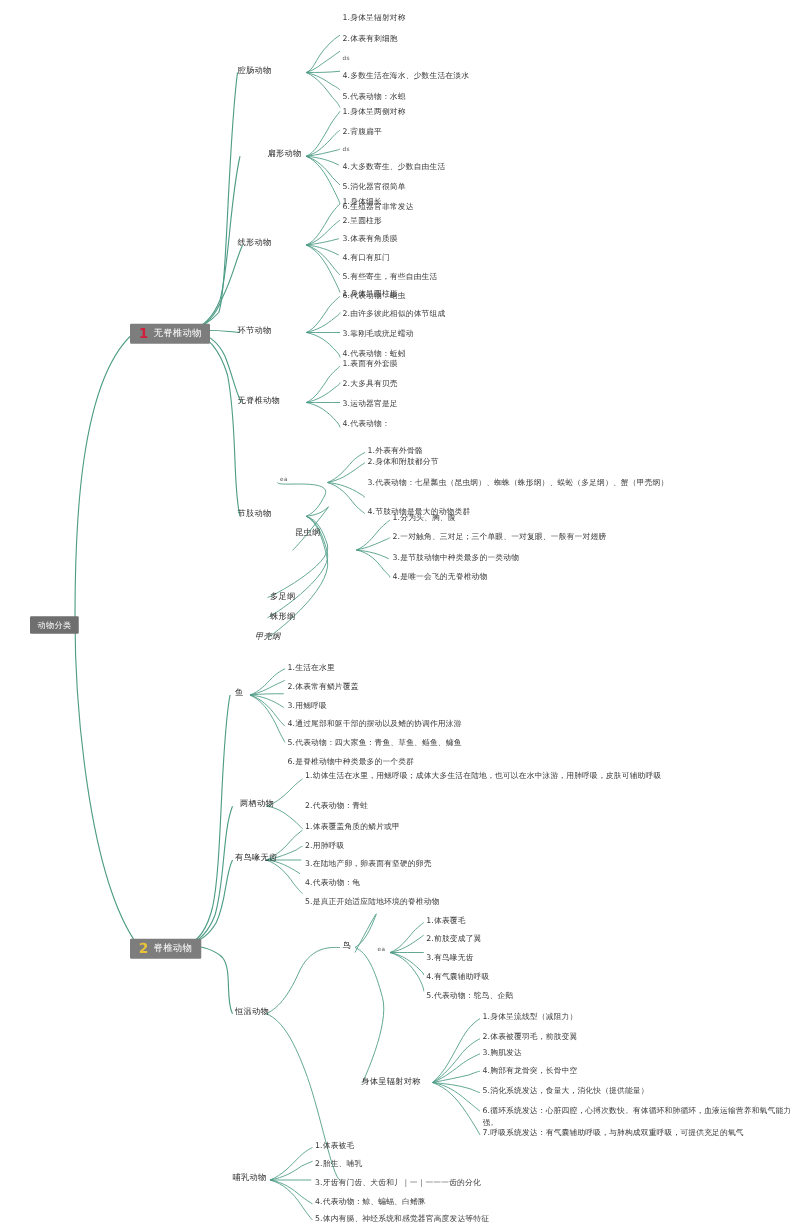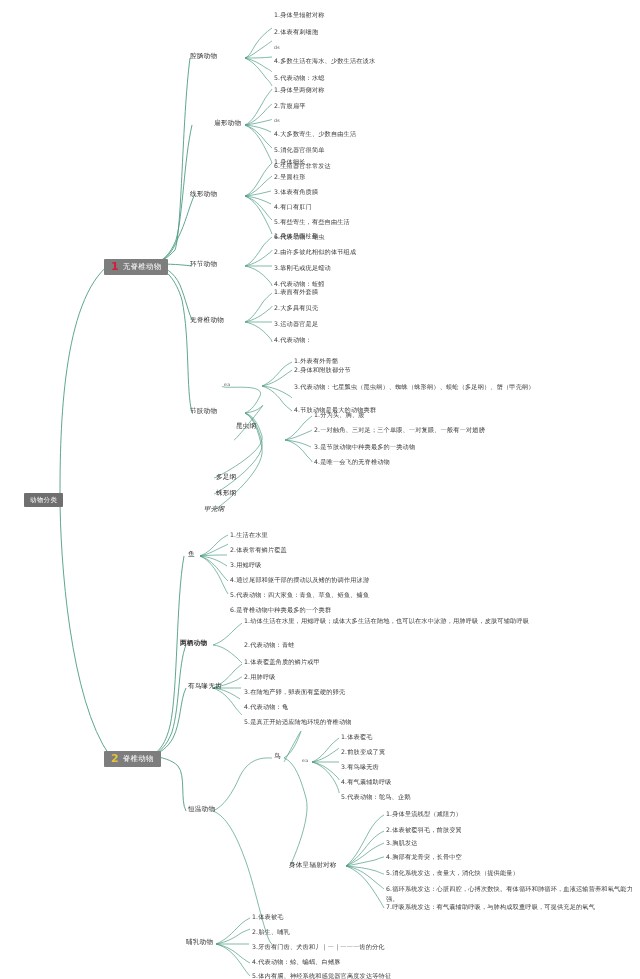--- a/index.html
+++ b/index.html
@@ -275,21 +275,21 @@
   <div class="node branch" style="left:204px; top:505px;font-style:italic;">甲壳纲</div>
 
   <div class="node branch" style="left:188px; top:550px;">鱼</div>
   <div class="node leaf" style="left:230px; top:531px;">1.生活在水里</div>
   <div class="node leaf" style="left:230px; top:546px;">2.体表常有鳞片覆盖</div>
   <div class="node leaf" style="left:230px; top:561px;">3.用鳃呼吸</div>
   <div class="node leaf" style="left:230px; top:576px;">4.通过尾部和躯干部的摆动以及鳍的协调作用泳游</div>
   <div class="node leaf" style="left:230px; top:591px;">5.代表动物：四大家鱼：青鱼、草鱼、鲢鱼、鳙鱼</div>
   <div class="node leaf" style="left:230px; top:606px;">6.是脊椎动物中种类最多的一个类群</div>
 
-  <div class="node branch" style="left:180px; top:639px;font-weight:bold;">两栖动物</div>
+  <div class="node branch" style="left:192px; top:639px;">两栖动物</div>
   <div class="node leaf wrap" style="left:244px; top:616px; width:302px;">1.幼体生活在水里，用鳃呼吸；成体大多生活在陆地，也可以在水中泳游，用肺呼吸，皮肤可辅助呼吸</div>
   <div class="node leaf" style="left:244px; top:641px;">2.代表动物：青蛙</div>
 
   <div class="node branch" style="left:188px; top:682px;">有鸟喙无齿</div>
   <div class="node leaf" style="left:244px; top:658px;">1.体表覆盖角质的鳞片或甲</div>
   <div class="node leaf" style="left:244px; top:673px;">2.用肺呼吸</div>
   <div class="node leaf" style="left:244px; top:688px;">3.在陆地产卵，卵表面有坚硬的卵壳</div>
   <div class="node leaf" style="left:244px; top:703px;">4.代表动物：龟</div>
   <div class="node leaf" style="left:244px; top:718px;">5.是真正开始适应陆地环境的脊椎动物</div>
 

